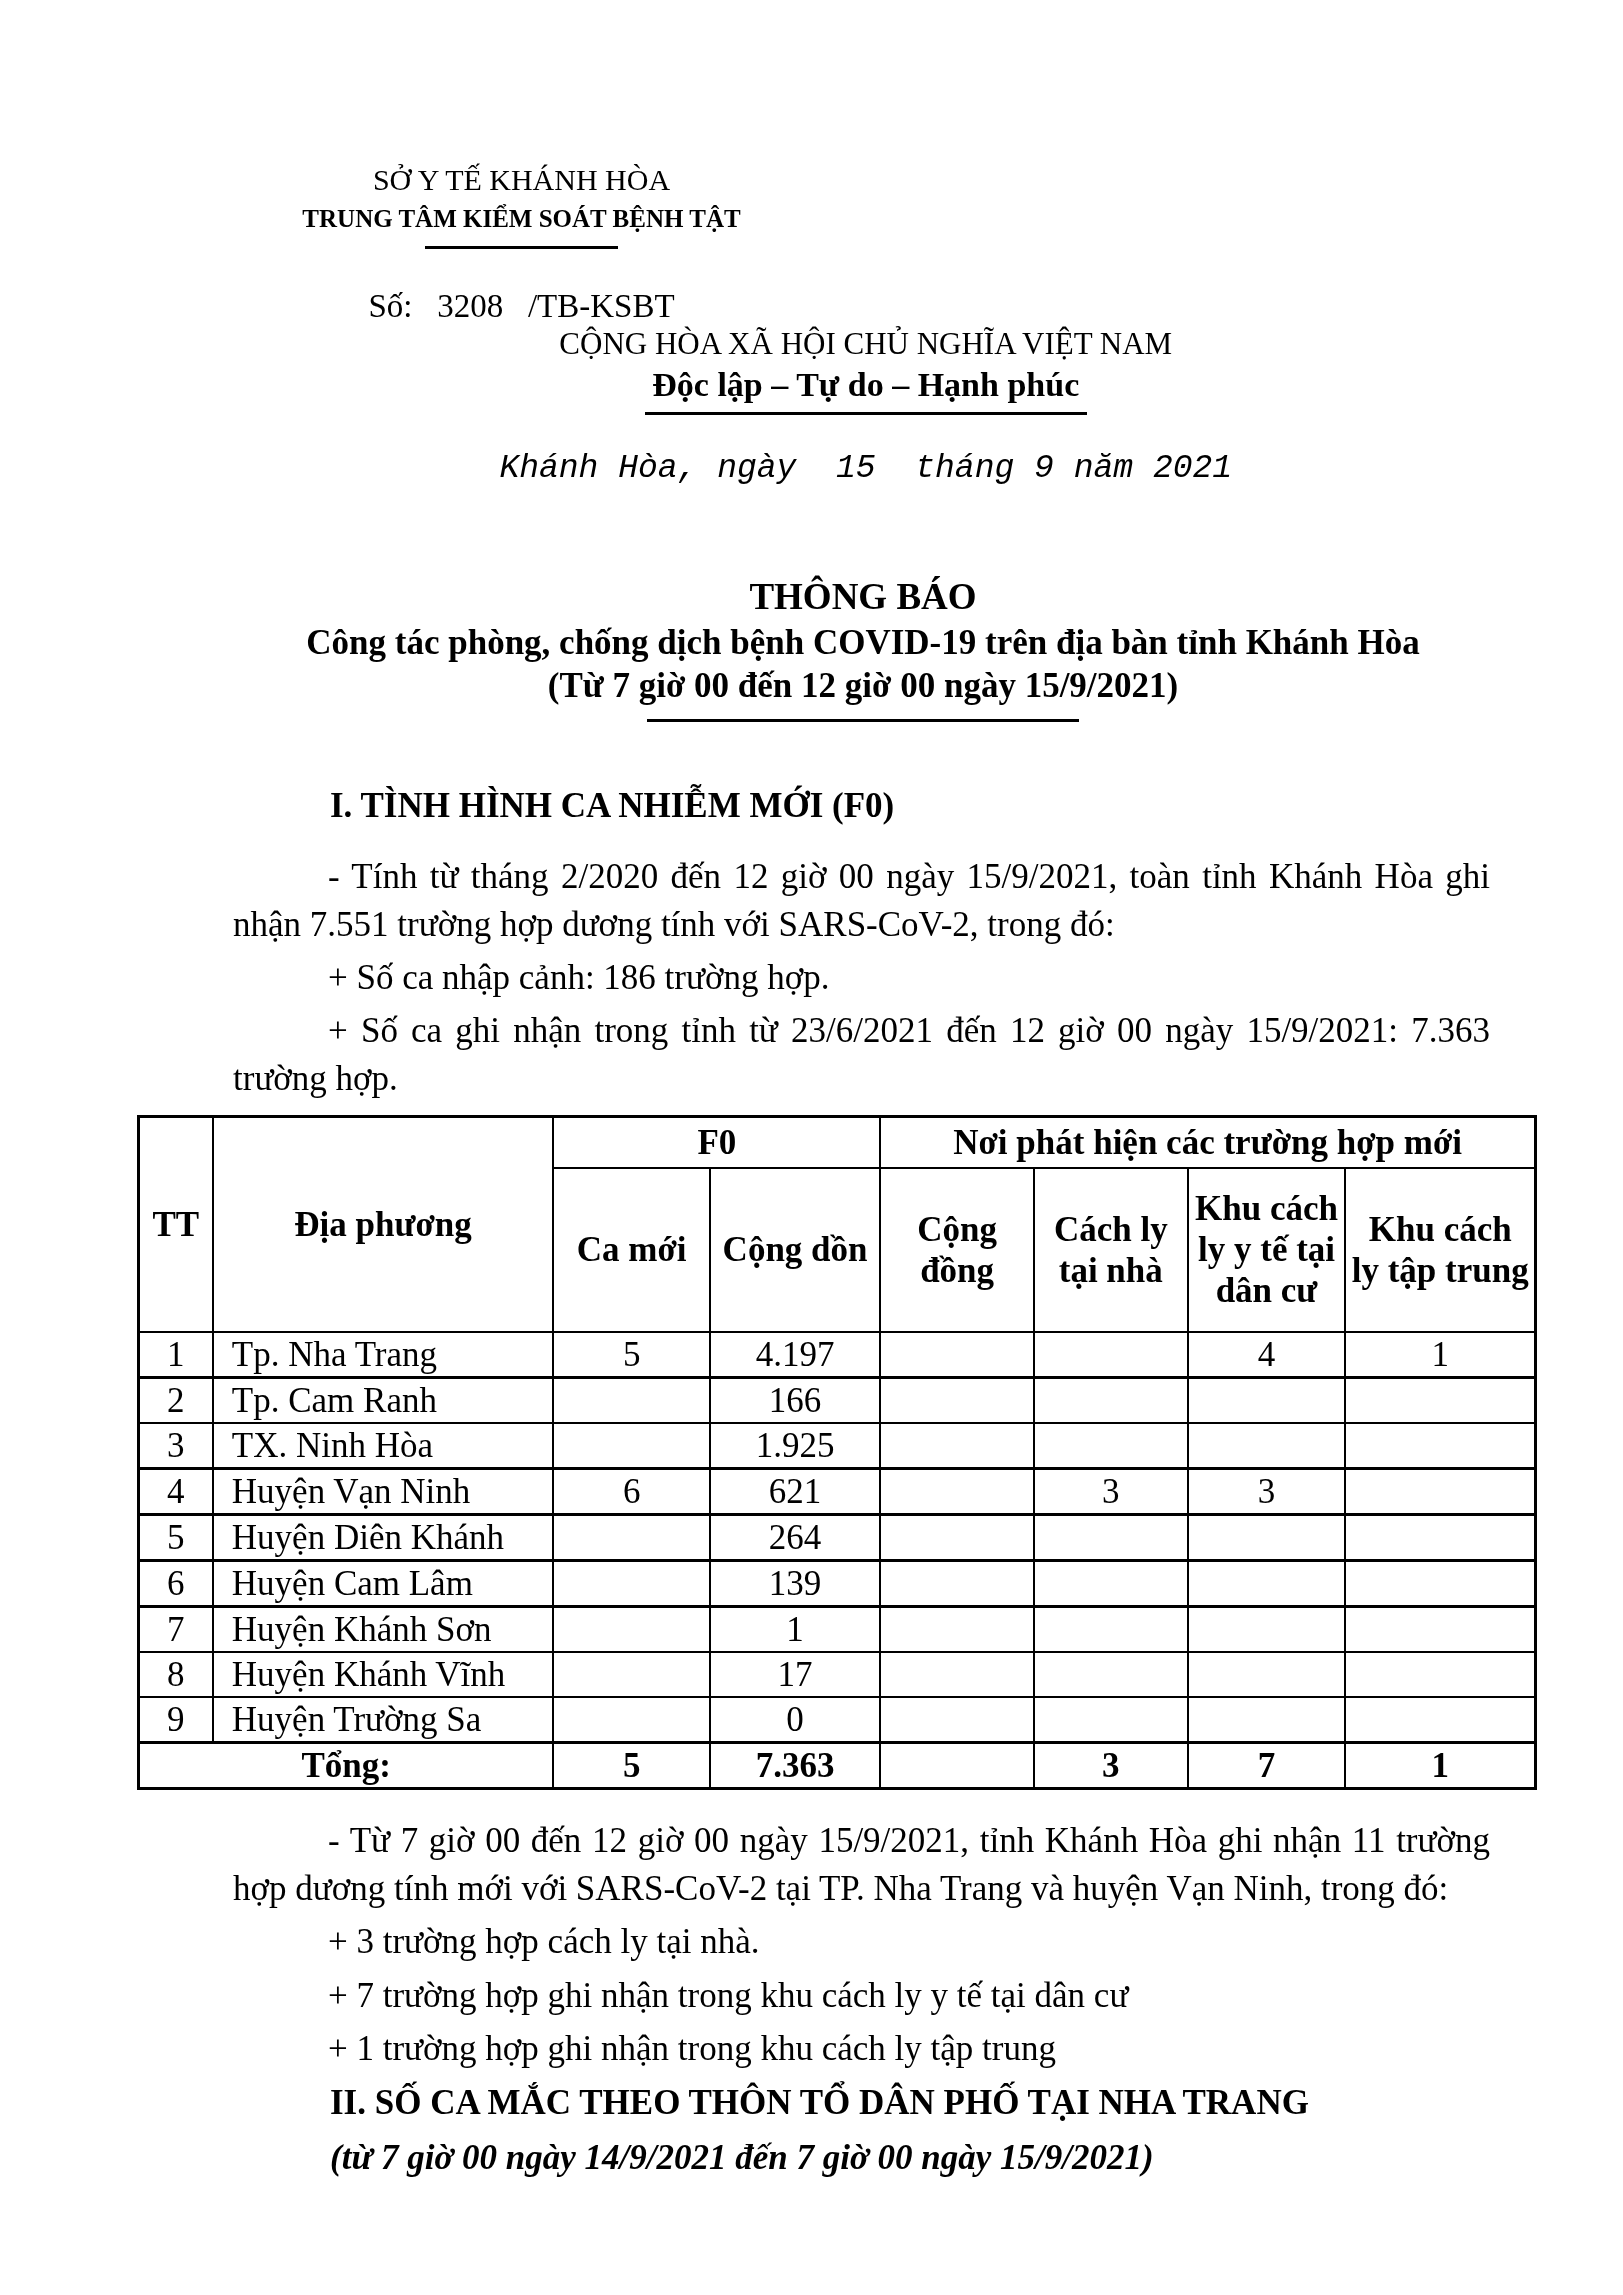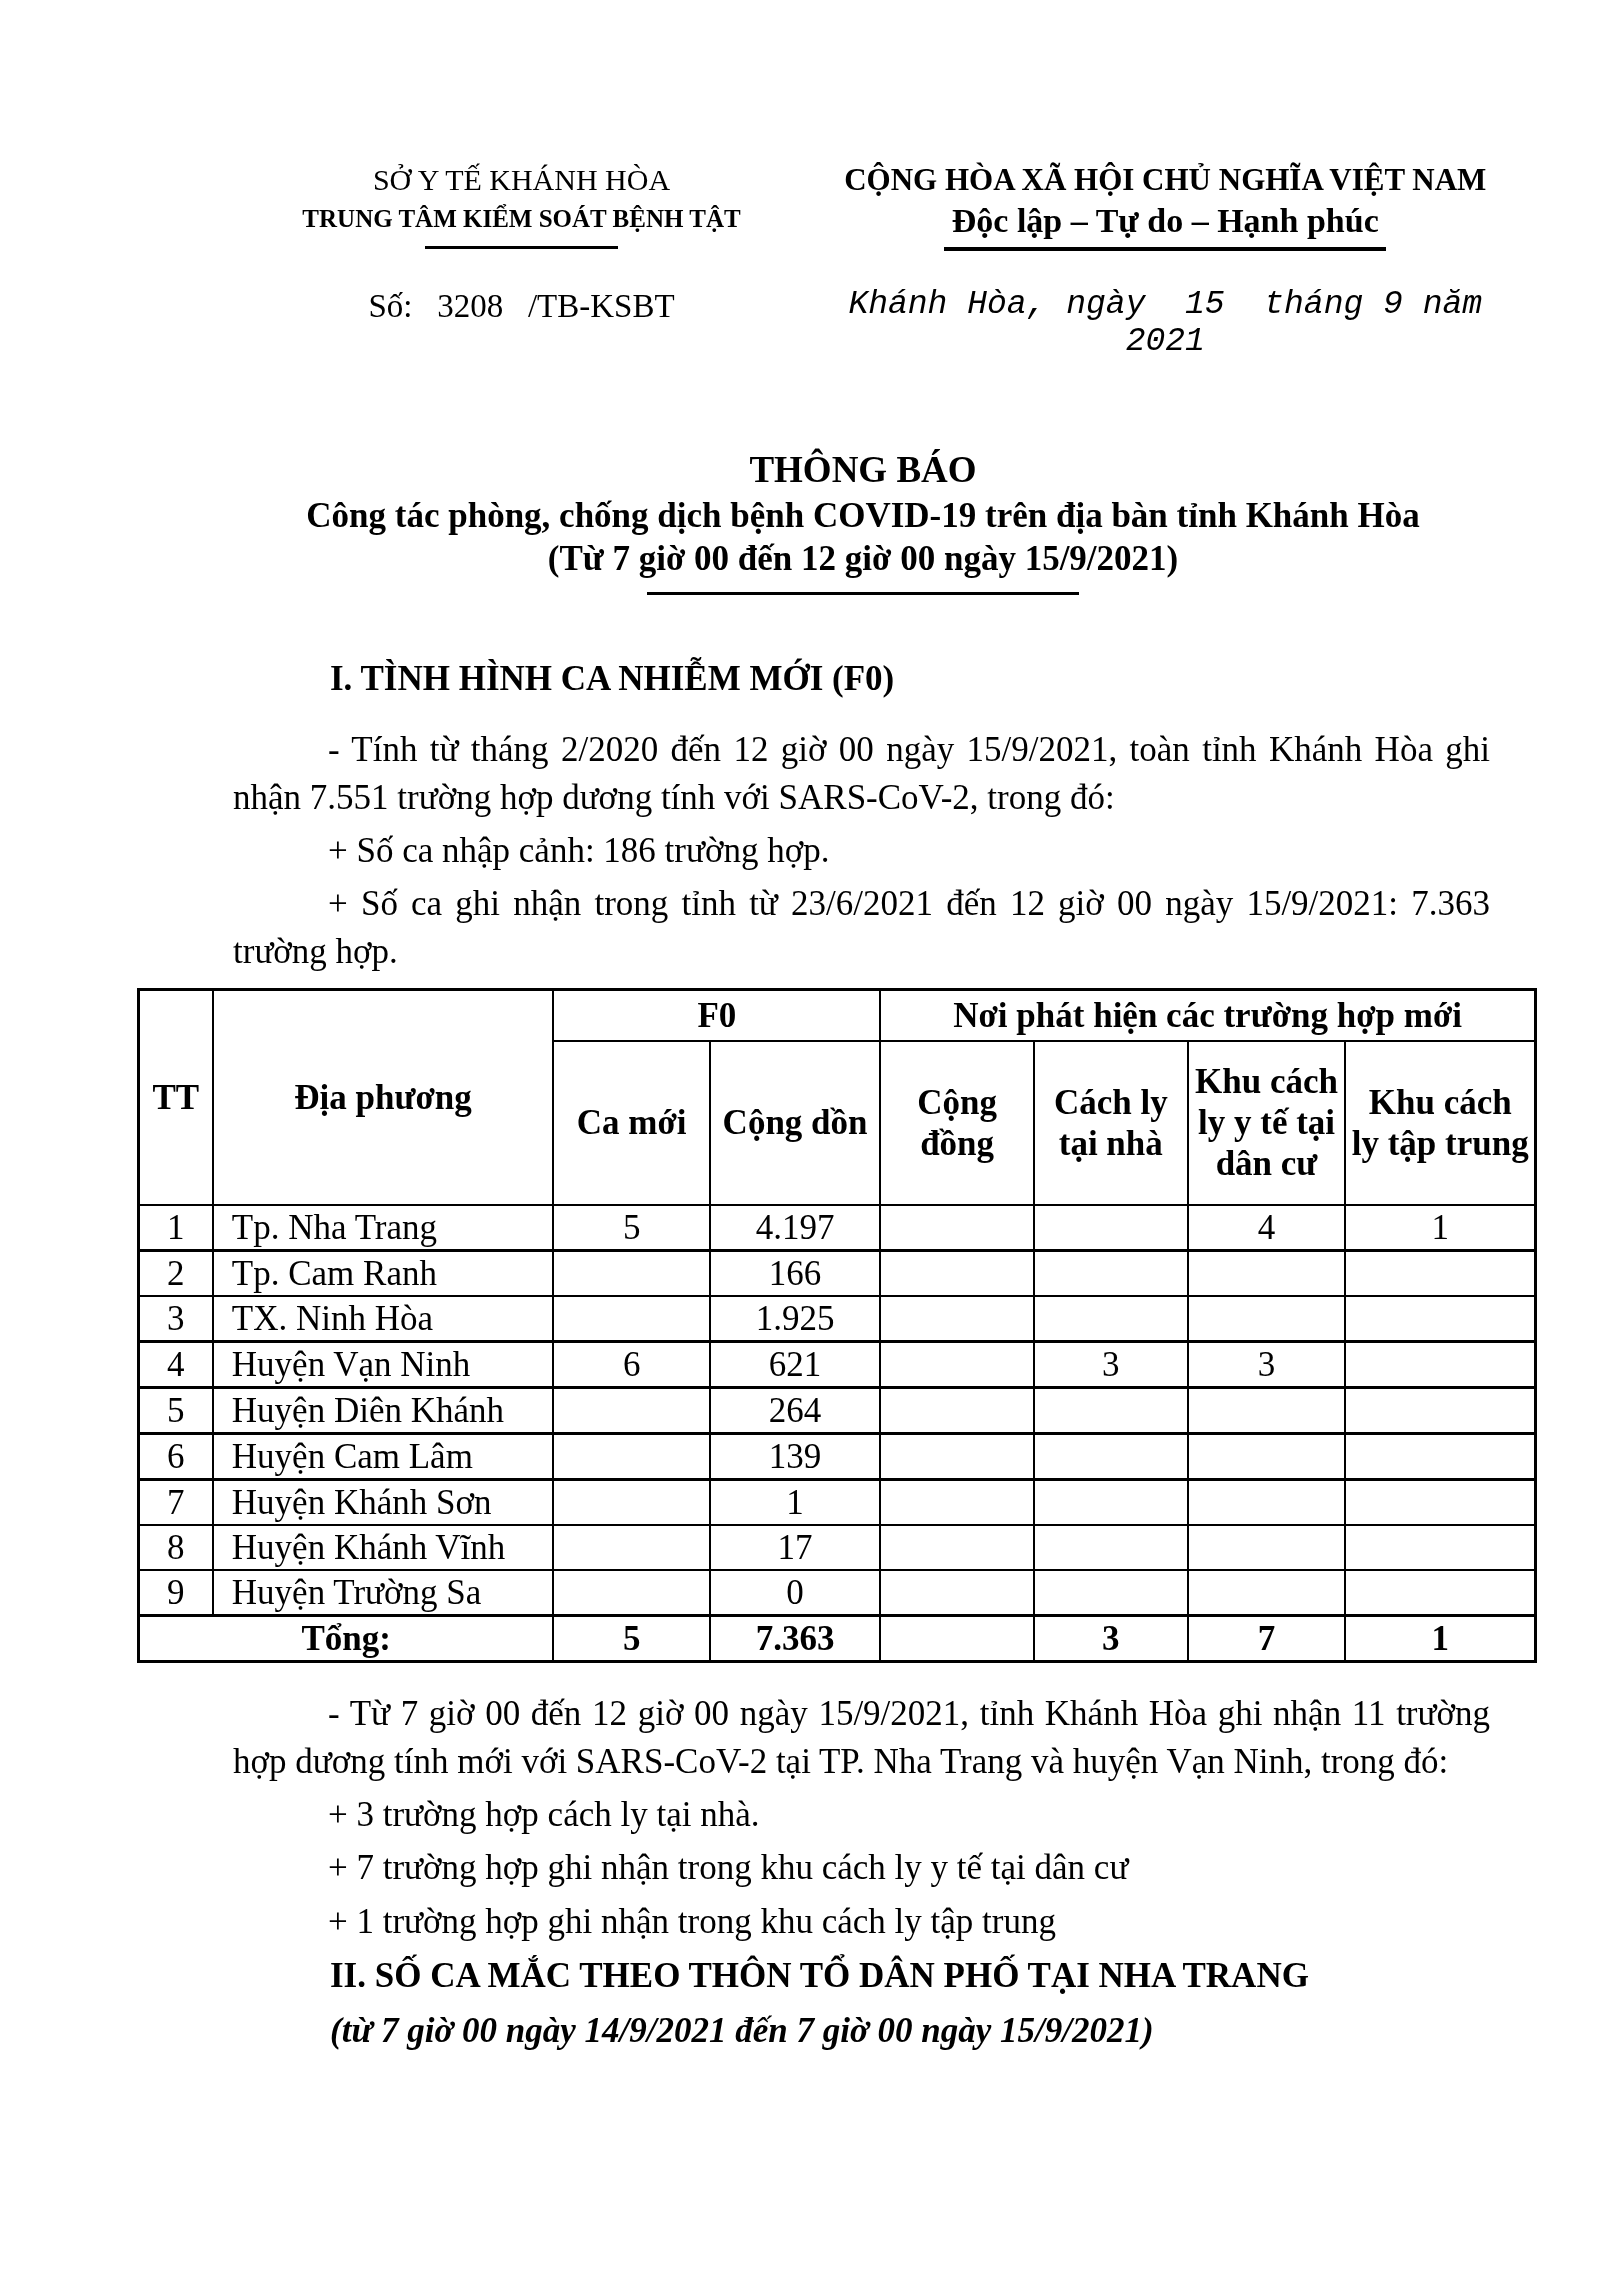--- a/index.html
+++ b/index.html
@@ -6,29 +6,29 @@
   .page{
     position:relative;
     width:1623px;height:2295px;
     margin:0 auto;
     background:#ffffff;color:#000000;
     font-family:"Liberation Serif","DejaVu Serif",serif;
     overflow:hidden;
     box-sizing:border-box;
   }
   
-  .letterhead{display:flex;padding:161px 120px 0 222px;}
+  .letterhead{display:flex;padding:161px 120px 0 222px;flex-direction:column;}
   .lh-left{width:599px;text-align:center;flex:0 0 auto;}
   .lh-right{flex:1 1 auto;text-align:center;padding-left:6.5px;}
   .org-line1{font-size:30px;line-height:38px;}
   .org-line2{font-size:25px;font-weight:bold;line-height:39px;}
   .rule{background:#000;height:3.3px;}
   .rule-left{width:193px;margin:7.9px auto 0;}
   .doc-number{font-size:33px;margin-top:39px;white-space:pre-wrap;}
-  .nat-line1{font-size:31px;font-weight:bold;line-height:38px;}
+  .nat-line1{font-size:31px;font-weight:normal;line-height:38px;}
   .nat-line2{font-size:34px;font-weight:bold;line-height:42px;margin-top:1.3px;}
   .rule-right{width:442px;margin:5.2px auto 0;}
   .date-line{font-size:33px;font-style:italic;margin-top:35px;white-space:pre-wrap;font-family:Liberation Mono, monospace;}
   
   .title-block{margin:86px 131px 0 234px;text-align:center;}
   .title-main{font-size:37px;font-weight:bold;line-height:48px;}
   .title-sub{font-size:35px;font-weight:bold;line-height:43px;}
   .rule-title{width:432px;margin:11.8px auto 0;height:3.3px;}
   
   .body{padding:0 86px 0 137px;font-size:35px;}

